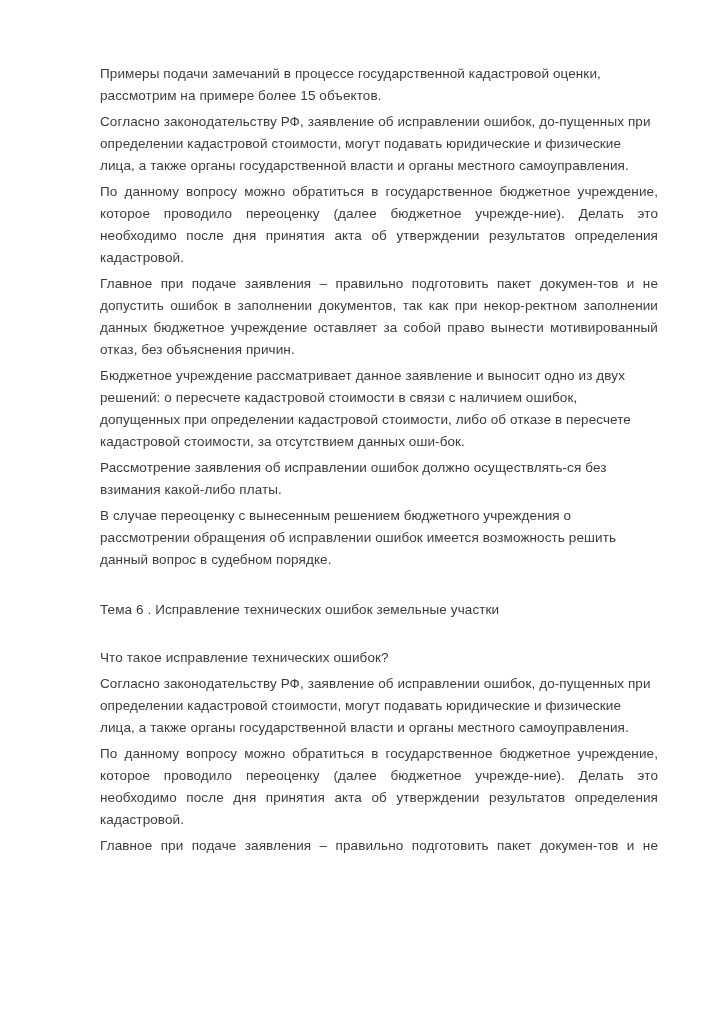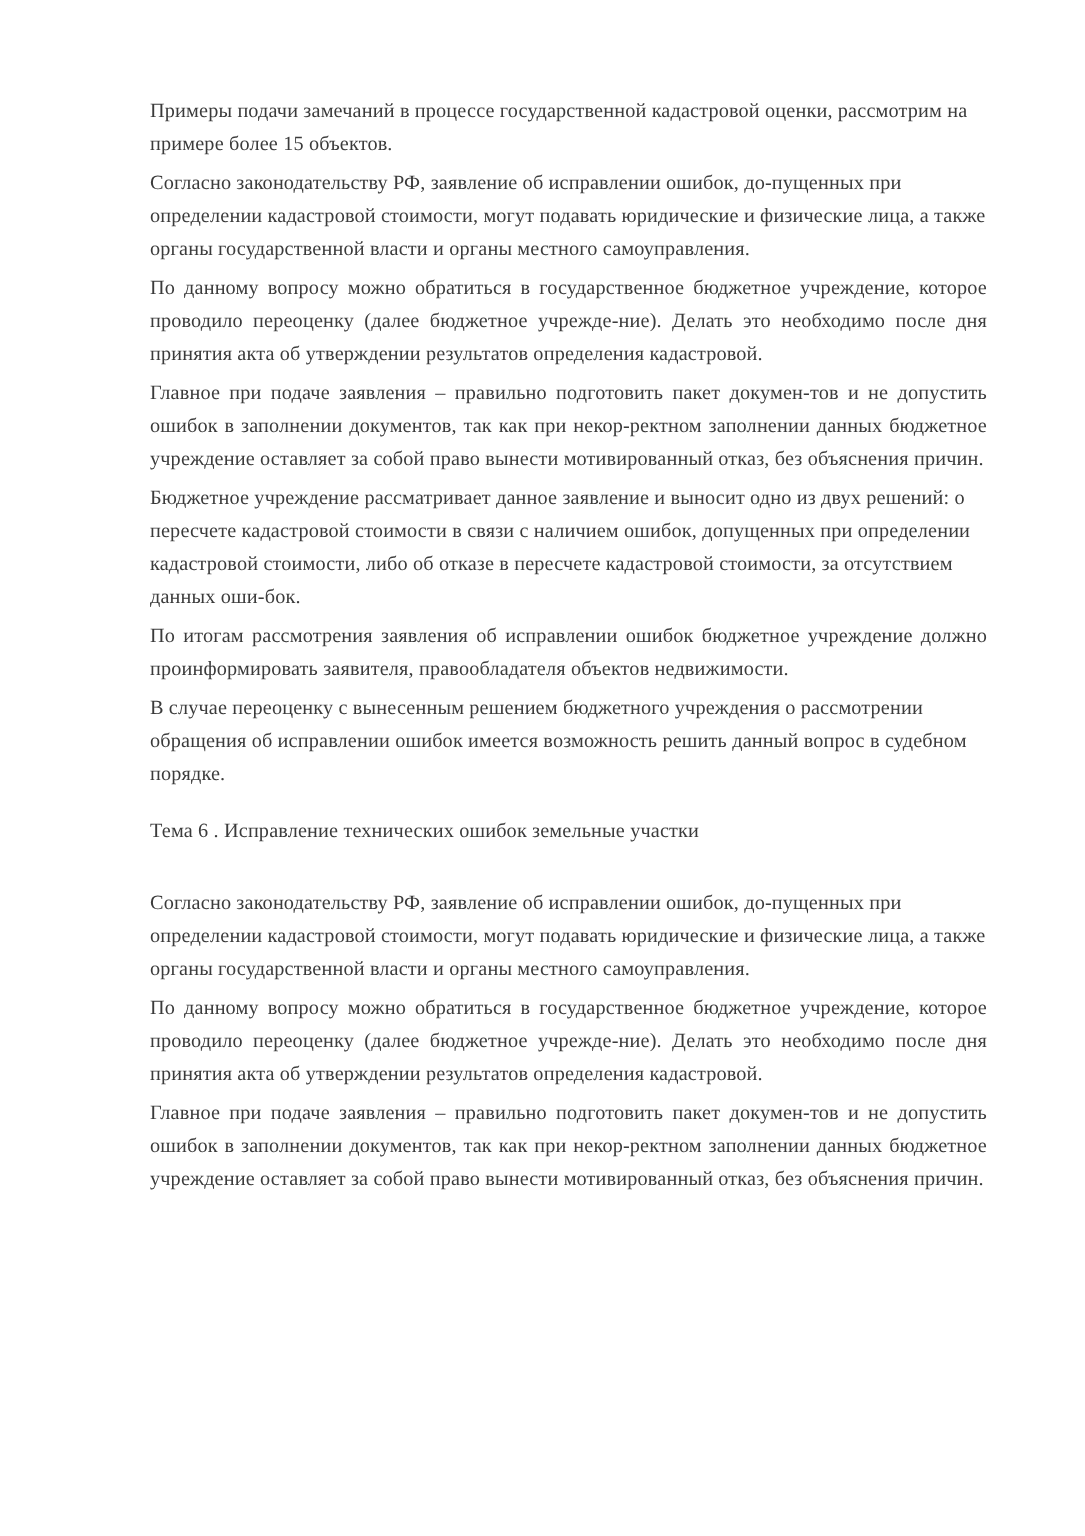--- a/index.html
+++ b/index.html
@@ -12,63 +12,63 @@
     height: 1024px;
     font-family: "Liberation Sans", "DejaVu Sans", sans-serif;
   }
   .page {
     box-sizing: border-box;
     width: 723px;
     height: 859px;
     padding: 63px 65px 0 100px;
     overflow: hidden;
     background: #ffffff;
-    font-family: Liberation Serif, serif;
   }
   .para {
     font-size: 13.5px;
     line-height: 22px;
     color: #3b3b3b;
     margin: 0 0 4px 0;
     letter-spacing: 0.1px;
     text-align: left;
   }
   .justify {
     text-align: justify;
   }
   .heading-5 {
     margin: 26px 0 32px 0;
   }
   .heading-6 {
-    margin: 16px 0 26px 0;
+    margin: 28px 0 26px 0;
   }
 </style>
 </head>
 <body>
 
 <div class="page">
 
   <p class="para">Примеры подачи замечаний в процессе государственной кадастровой оценки, рассмотрим на примере более 15 объектов.</p>
 
 
   <p class="para">Согласно законодательству РФ, заявление об исправлении ошибок, до-пущенных при определении кадастровой стоимости, могут подавать юридические и физические лица, а также органы государственной власти и органы местного самоуправления.</p>
 
   <p class="para justify">По данному вопросу можно обратиться в государственное бюджетное учреждение, которое проводило переоценку (далее бюджетное учрежде-ние). Делать это необходимо после дня принятия акта об утверждении результатов определения кадастровой.</p>
 
   <p class="para justify">Главное при подаче заявления – правильно подготовить пакет докумен-тов и не допустить ошибок в заполнении документов, так как при некор-ректном заполнении данных бюджетное учреждение оставляет за собой право вынести мотивированный отказ, без объяснения причин.</p>
 
   <p class="para">Бюджетное учреждение рассматривает данное заявление и выносит одно из двух решений: о пересчете кадастровой стоимости в связи с наличием ошибок, допущенных при определении кадастровой стоимости, либо об отказе в пересчете кадастровой стоимости, за отсутствием данных оши-бок.</p>
 
+  <p class="para">Рассмотрение заявления об исправлении ошибок должно осуществлять-ся без взимания какой-либо платы.</p>
 
-  <p class="para justify">По итогам рассмотрения заявления об исправлении ошибок бюджетное учреждение должно проинформировать заявителя, правообладателя объектов недвижимости.</p>
 
   <p class="para">В случае переоценку с вынесенным решением бюджетного учреждения о рассмотрении обращения об исправлении ошибок имеется возможность решить данный вопрос в судебном порядке.</p>
 
   <p class="para heading-6">Тема 6 . Исправление технических ошибок земельные участки</p>
 
+  <p class="para">Что такое исправление технических ошибок?</p>
 
   <p class="para">Согласно законодательству РФ, заявление об исправлении ошибок, до-пущенных при определении кадастровой стоимости, могут подавать юридические и физические лица, а также органы государственной власти и органы местного самоуправления.</p>
 
   <p class="para justify">По данному вопросу можно обратиться в государственное бюджетное учреждение, которое проводило переоценку (далее бюджетное учрежде-ние). Делать это необходимо после дня принятия акта об утверждении результатов определения кадастровой.</p>
 
   <p class="para justify">Главное при подаче заявления – правильно подготовить пакет докумен-тов и не допустить ошибок в заполнении документов, так как при некор-ректном заполнении данных бюджетное учреждение оставляет за собой право вынести мотивированный отказ, без объяснения причин.</p>
 
 </div>
 
 </body></html>

